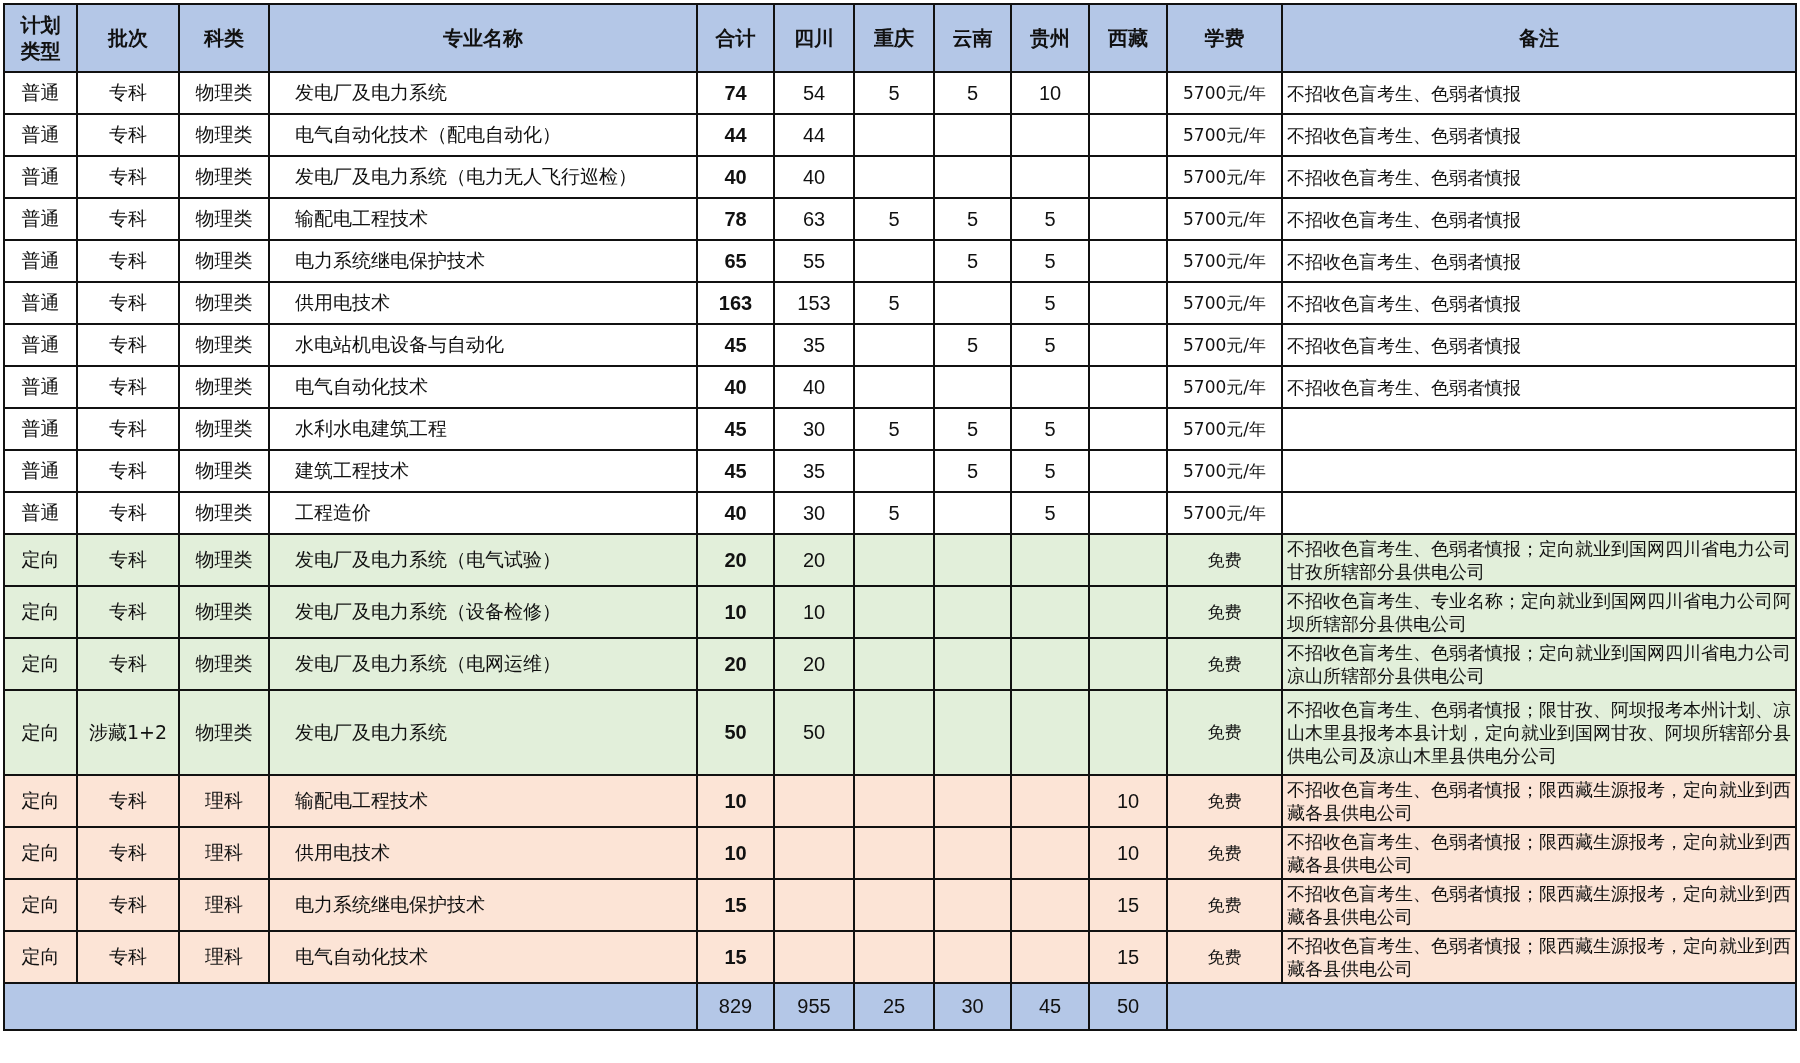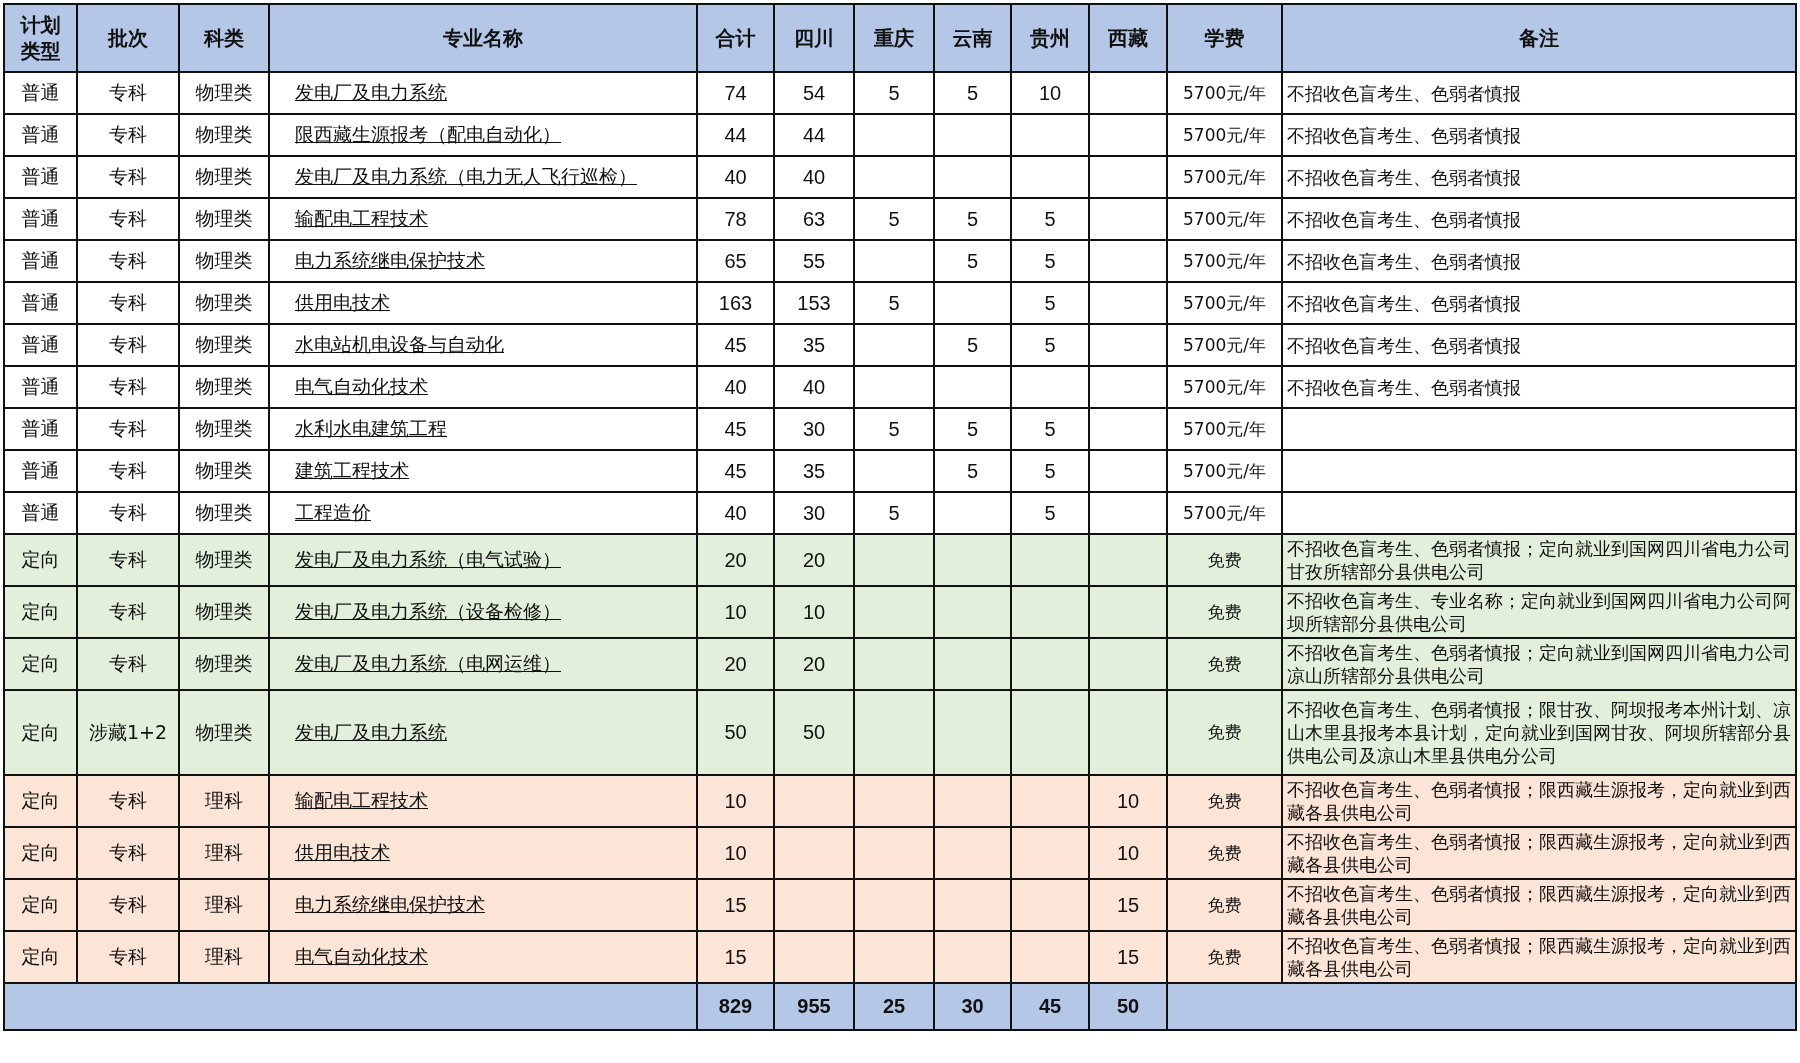--- a/index.html
+++ b/index.html
@@ -8,26 +8,26 @@
   table.plan { position:absolute; left:3px; top:3px; border-collapse:collapse;
                table-layout:fixed; width:1792px; }
   table.plan td, table.plan th { border:2px solid #111; padding:0; overflow:hidden; }
   table.plan th { background:#B4C7E7; font-weight:bold; font-size:20px; height:66px; text-align:center; line-height:26px; }
   table.plan td { font-size:19px; text-align:center; }
   tr.r-normal td { background:#ffffff; height:40px; }
   tr.r-green td { background:#E2EFDA; height:50px; }
   tr.r-green.tall td { height:83px; }
   tr.r-peach td { background:#FCE4D6; height:50px; }
   tr.r-total td { background:#B4C7E7; height:45px; font-size:20px; }
-  td.c-name { text-align:left !important; padding-left:25px !important;text-decoration:underline; }
-  td.c-total { font-weight:normal; font-family:"Liberation Sans", sans-serif; font-size:20px !important;margin-left:28px; }
+  td.c-name { text-align:left !important; padding-left:25px !important; }
+  td.c-total { font-weight:bold; font-family:"Liberation Sans", sans-serif; font-size:20px !important;margin-left:28px; }
   td.c-num { font-family:"Liberation Sans", sans-serif; font-size:20px !important; }
   td.c-fee { font-size:17px !important; }
   td.c-note { text-align:left !important; padding:0 4px !important; font-size:18px !important; line-height:23px; }
-  tr.r-total td.c-num { font-family:"Liberation Sans", sans-serif; font-weight:bold; }
+  tr.r-total td.c-num { font-family:"Liberation Sans", sans-serif; font-weight:normal; }
 </style>
 </head>
 <body>
 
 <table class="plan">
   <colgroup>
     <col style="width:73px">
       <col style="width:102px">
       <col style="width:90px">
       <col style="width:428px">
@@ -68,21 +68,21 @@
         <td class="c-num">5</td>
         <td class="c-num">10</td>
         <td class="c-num"></td>
         <td class="c-fee">5700元/年</td>
         <td class="c-note">不招收色盲考生、色弱者慎报</td>
       </tr>
       <tr class="r-normal">
         <td>普通</td>
         <td>专科</td>
         <td>物理类</td>
-        <td class="c-name">限西藏生源报考（配电自动化）</td>
+        <td class="c-name">电气自动化技术（配电自动化）</td>
         <td class="c-total">44</td>
         <td class="c-num">44</td>
         <td class="c-num"></td>
         <td class="c-num"></td>
         <td class="c-num"></td>
         <td class="c-num"></td>
         <td class="c-fee">5700元/年</td>
         <td class="c-note">不招收色盲考生、色弱者慎报</td>
       </tr>
       <tr class="r-normal">

